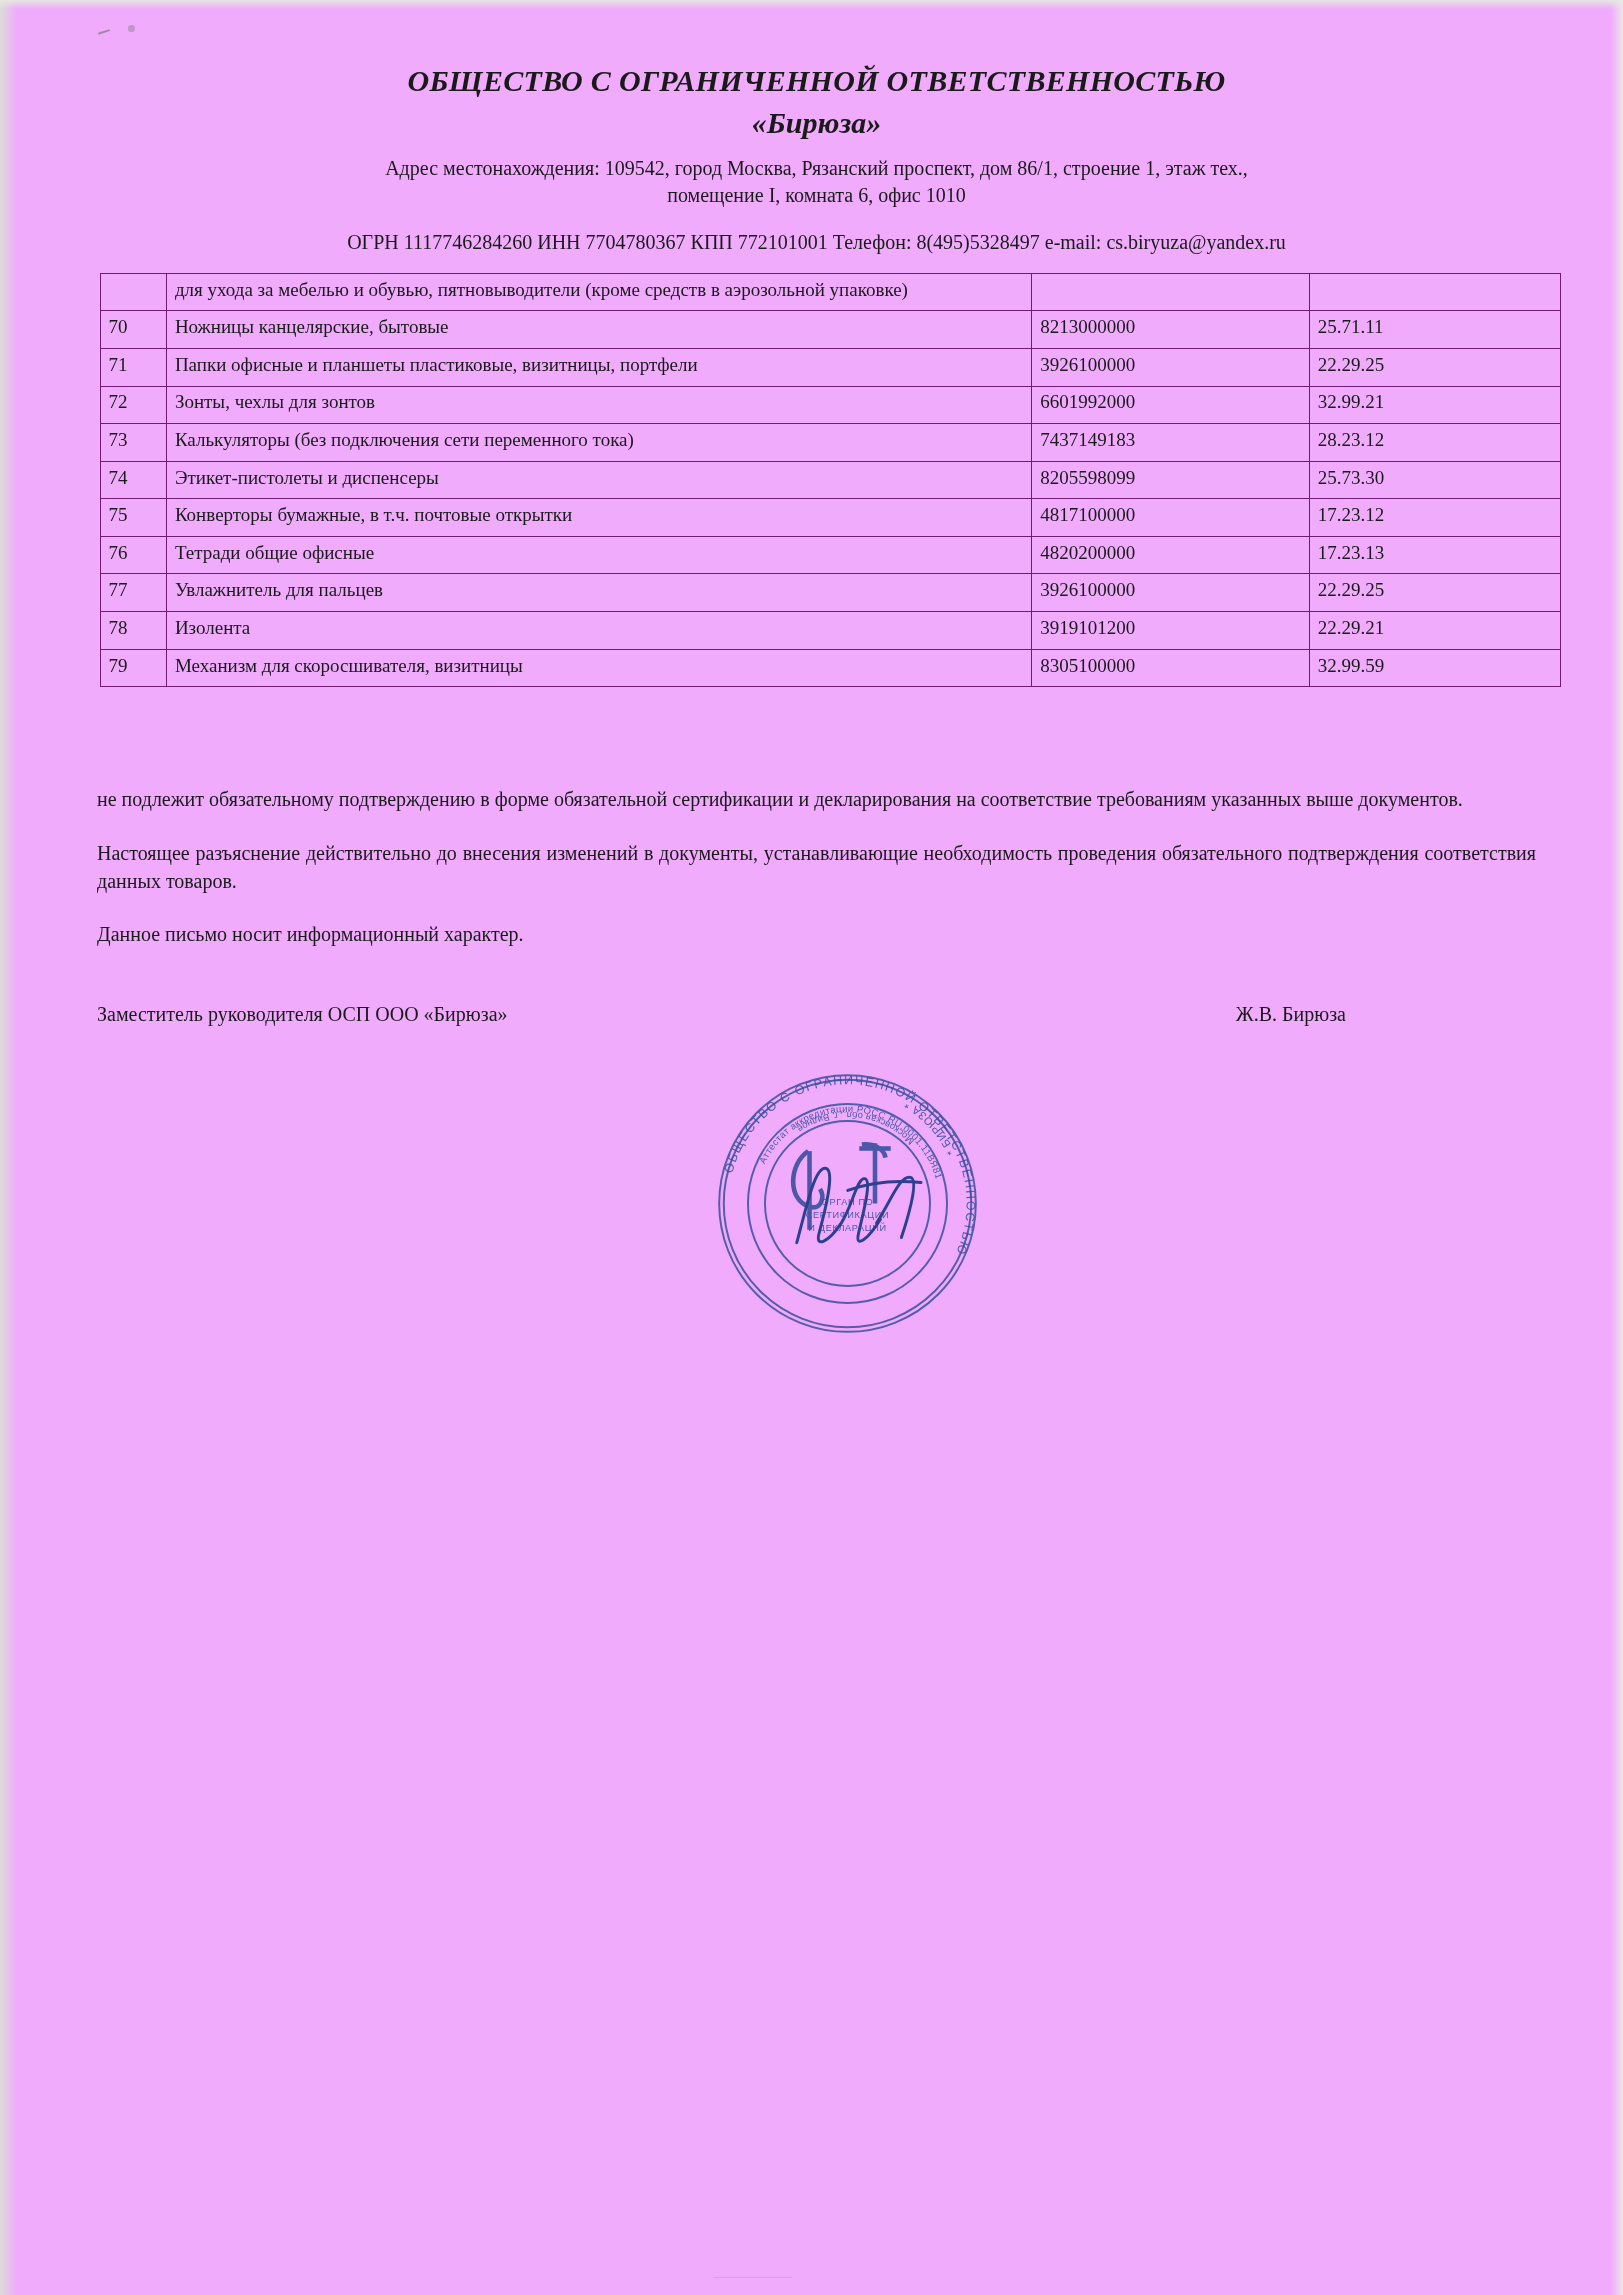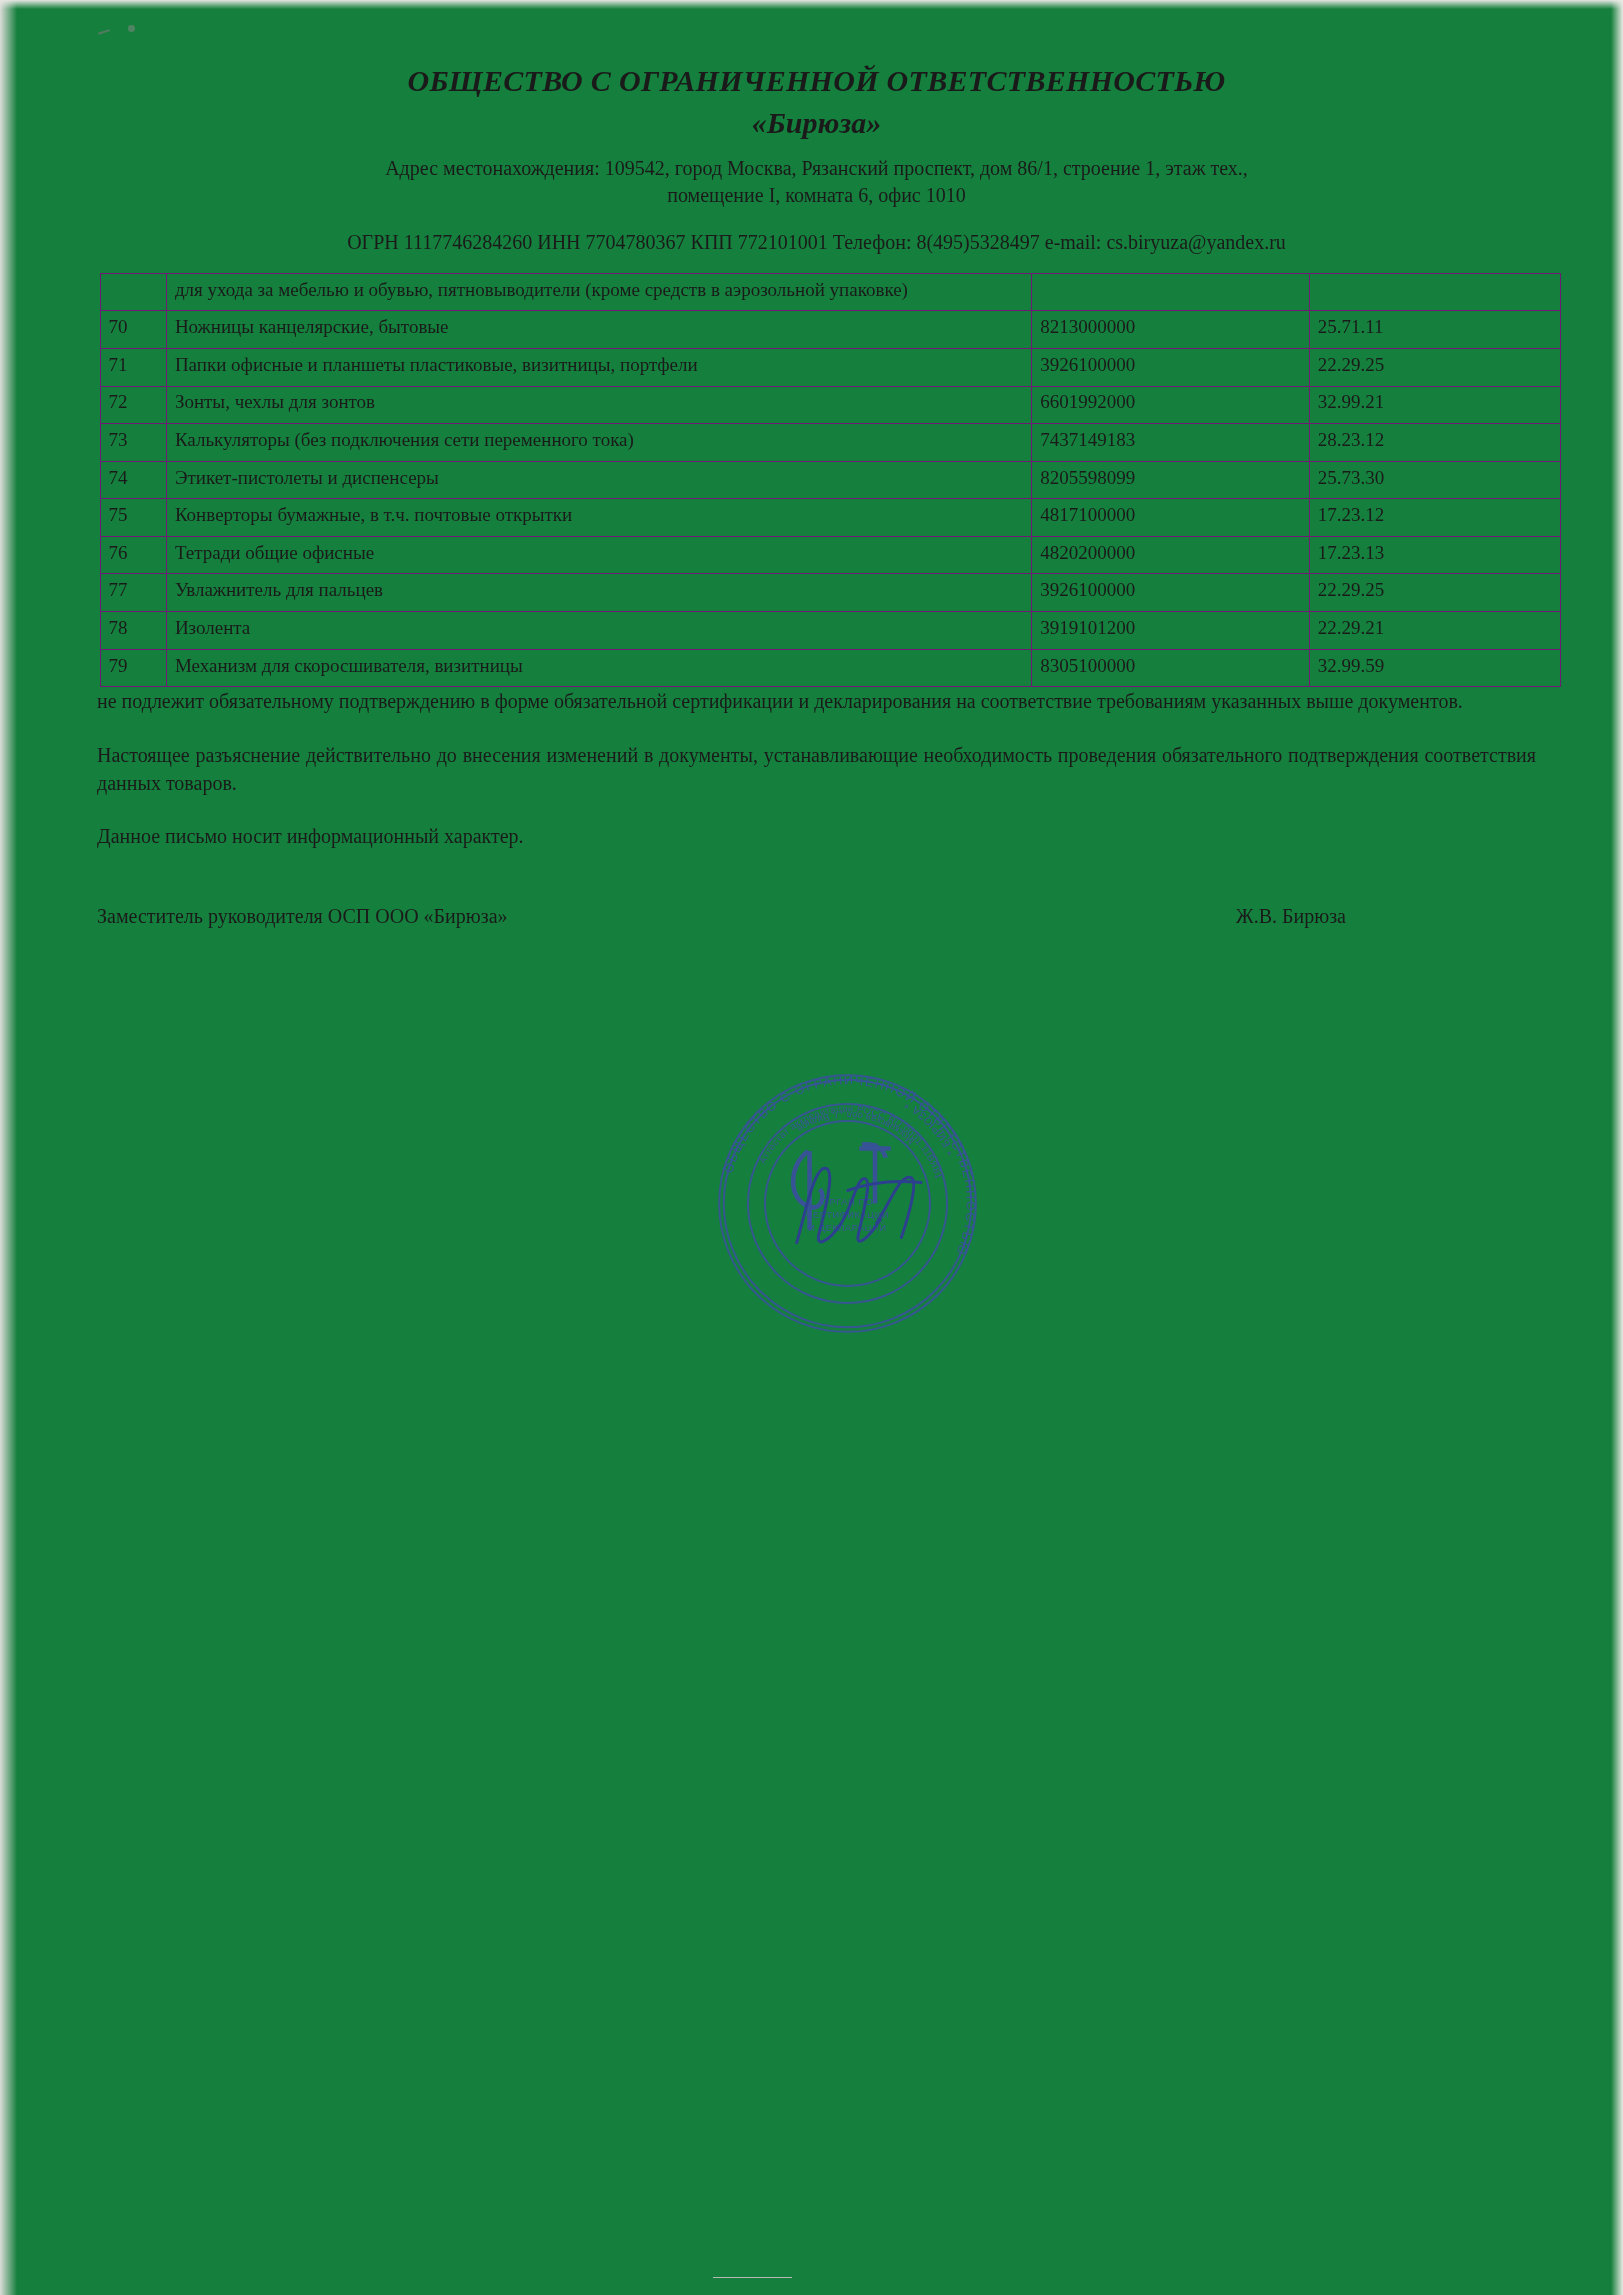--- a/index.html
+++ b/index.html
@@ -11,21 +11,21 @@
     width: 1623px;
     height: 2295px;
     position: relative;
     font-family: "Liberation Serif", serif;
     color: #1a1a1a;
     overflow: hidden;
   }
   .page {
     position: absolute;
     inset: 0;
-    background: #15803d;
+    background: #f0abfc;
   }
   
   .scan-edge-left {
     position: absolute;
     left: 0; top: 0; bottom: 0;
     width: 17px;
     background: linear-gradient(to right, #dcdcd8, rgba(255,255,255,0));
     pointer-events: none;
   }
   .scan-edge-top {
@@ -140,20 +140,21 @@
     width: 236px;
     padding-left: 17px;
     margin-left: 30px;
   }
   .row-first td.c-name {
     line-height: 1.3;
   }
 
   
   .body-block {
+    margin-top: 98px;
     font-size: 20px;
     line-height: 1.42;
   }
   .para {
     text-align: justify;
     margin-bottom: 25px;
   }
   .para.last {
     margin-bottom: 0;
   }

